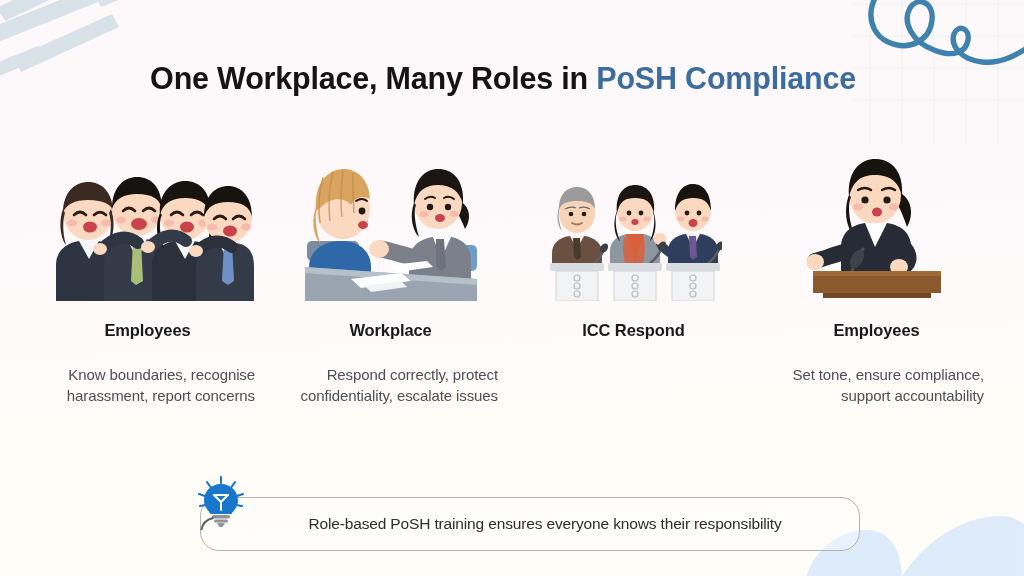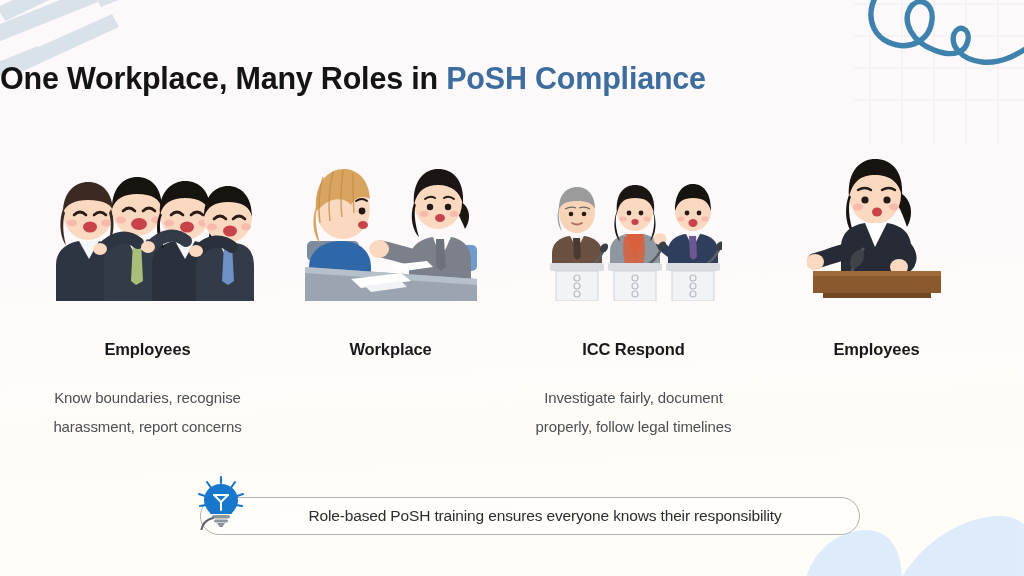--- a/index.html
+++ b/index.html
@@ -19,49 +19,49 @@
   
   .deco { position:absolute; pointer-events:none; }
   #grid-deco { top:-6px; right:0; width:170px; height:150px; opacity:.5; }
   #squiggle-deco { top:-4px; right:-4px; width:170px; height:120px; }
   #strokes-deco { top:-12px; left:-14px; width:230px; height:130px; }
   #blob-deco { right:-10px; bottom:-26px; width:240px; height:130px; }
 
   
   #title-wrap {
     position:absolute; top:62px; left:0; width:856px;
-    text-align:left;
+    text-align:right;
   }
   #page-title {
     font-size:30.5px; font-weight:700; letter-spacing:-0.2px;
     color:#141414; line-height:1.1; display:inline-block;
   }
   #page-title .accent { color:#3d6d9e; }
 
   
   #columns {
     position:absolute; top:146px; left:26px; width:972px;
     display:flex; align-items:flex-start;
   }
   .col { width:25%; display:flex; flex-direction:column; align-items:center; }
   .art { height:155px; width:100%; display:flex; align-items:flex-end; justify-content:center; }
   .art svg { display:block; }
   .role-title {
-    margin-top:39px; font-size:16.5px; font-weight:700; color:#17181a;
+    margin-top:20px; font-size:16.5px; font-weight:700; color:#17181a;
     letter-spacing:-0.1px;
   }
   .role-desc {
-    margin-top:24px; font-size:15px; line-height:29px; color:#4c4f53;
-    text-align:center; max-width:215px; letter-spacing:-0.1px;
+    margin-top:24px; font-size:15px; line-height:21px; color:#4c4f53;
+    text-align:right; max-width:215px; letter-spacing:-0.1px;
   }
 
   
   #footer-banner {
     position:absolute; left:200px; top:497px;
-    width:660px; height:38px;
+    width:660px; height:54px;
     border:1.5px solid #b2b2b2; border-radius:19px;
     background:rgba(255,255,255,0.35);
     display:flex; align-items:center; justify-content:center;
   }
   #footer-text {
     font-size:15.5px; color:#2b2d30; letter-spacing:-0.15px;
     padding-left:44px; padding-right:14px; white-space:nowrap;
   }
   #bulb-icon { position:absolute; left:193px; top:474px; width:56px; height:56px; }
 </style>
@@ -221,20 +221,21 @@
 
           <path d="M0 112 L172 124 L172 146 L0 146 Z" fill="#9aa5b1"></path>
           <path d="M0 112 L172 124 L172 130 L0 118 Z" fill="#b6c0cb"></path>
 
           <path d="M46 124 L96 118 L106 126 L56 133 Z" fill="#ffffff"></path>
           <path d="M60 131 L96 126 L102 132 L66 137 Z" fill="#f1f3f6"></path>
           <path d="M86 110 L122 106 L128 112 L92 117 Z" fill="#ffffff"></path>
         </svg>
       </div>
       <div class="role-title">Workplace</div>
+      <div class="role-desc">Respond correctly, protect confidentiality, escalate issues</div>
     </div>
 
     <div class="col">
       <div class="art">
         <svg width="176" height="122" viewBox="0 0 176 122">
 
           <path d="M6 92 L6 74 C6 64 14 58 24 57 L38 57 C48 58 56 64 56 74 L56 92 Z" fill="#6a5040"></path>
           <path d="M24 57 L31 70 L38 57 Z" fill="#f2f2f0"></path>
           <path d="M27 59 L34 59 L35 78 L31 81 L28 78 Z" fill="#4a3a2e"></path>
           <ellipse cx="31" cy="34" rx="18" ry="20" fill="#f7d4b8"></ellipse>
@@ -307,21 +308,20 @@
                 <circle cx="89" cy="107" r="3"></circle>
                 <circle cx="89" cy="115" r="3"></circle>
               <circle cx="147" cy="99" r="3"></circle>
                 <circle cx="147" cy="107" r="3"></circle>
                 <circle cx="147" cy="115" r="3"></circle>
             </g>
           </g>
         </svg>
       </div>
       <div class="role-title">ICC Respond</div>
-      <div class="role-desc">Investigate fairly, document properly, follow legal timelines</div>
     </div>
 
     <div class="col">
       <div class="art">
         <svg width="140" height="146" viewBox="0 0 140 146">
 
           <path d="M88 36 C104 40 108 58 100 72 C96 60 92 50 86 44 Z" fill="#17130f"></path>
 
           <ellipse cx="68" cy="40" rx="26" ry="29" fill="#fbd9c0"></ellipse>
           <path d="M42 42 C40 14 55 4 68 4 C83 4 97 14 95 42 C92 26 82 20 68 20 C54 20 46 26 42 42 Z" fill="#17130f"></path>
@@ -345,20 +345,21 @@
 
           <path d="M44 118 C48 108 52 100 56 94" stroke="#4d5259" stroke-width="3" fill="none" stroke-linecap="round"></path>
           <ellipse cx="50" cy="104" rx="6" ry="10" fill="#3e434a" transform="rotate(30 50 104)"></ellipse>
 
           <path d="M6 116 L134 116 L134 138 L6 138 Z" fill="#8a5a2e"></path>
           <path d="M6 116 L134 116 L134 121 L6 121 Z" fill="#a06b38"></path>
           <path d="M16 138 L124 138 L124 143 L16 143 Z" fill="#6f4722"></path>
         </svg>
       </div>
       <div class="role-title">Employees</div>
+      <div class="role-desc">Set tone, ensure compliance, support accountability</div>
     </div>
   </div>
 
   <div id="footer-banner">
     <span id="footer-text">Role-based PoSH training ensures everyone knows their responsibility</span>
   </div>
 
   <svg id="bulb-icon" viewBox="0 0 56 56">
     <g stroke="#1a73c8" stroke-width="2.1" stroke-linecap="round">
       <path d="M28 3 L28 9"></path>

